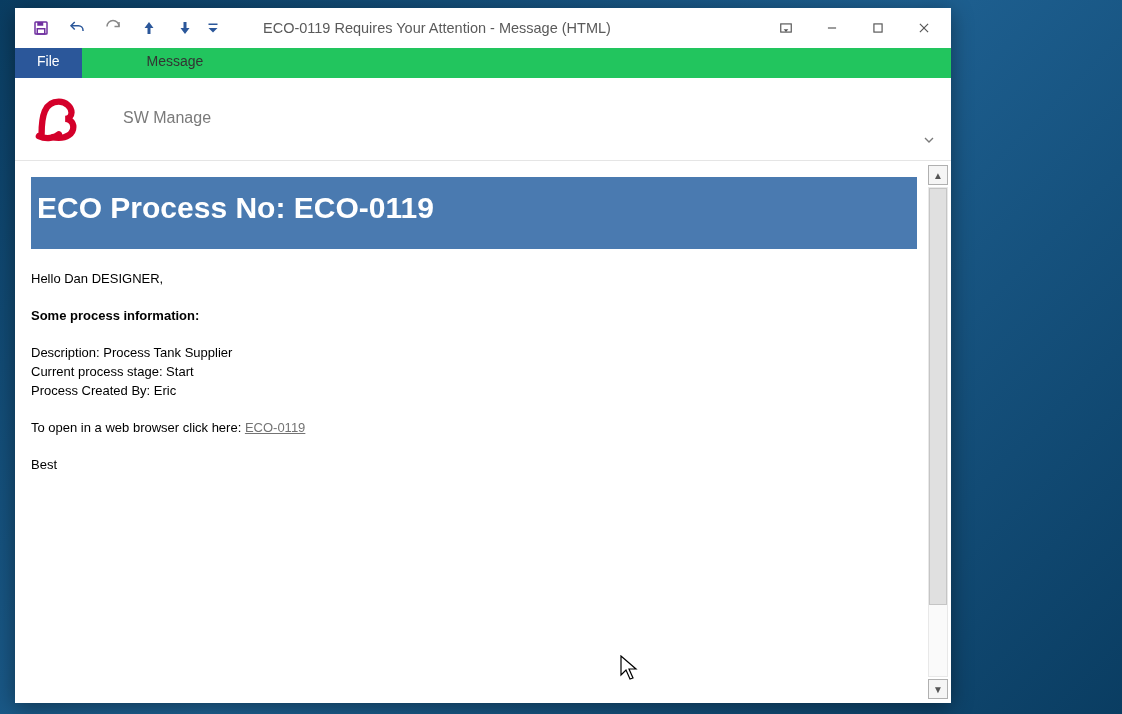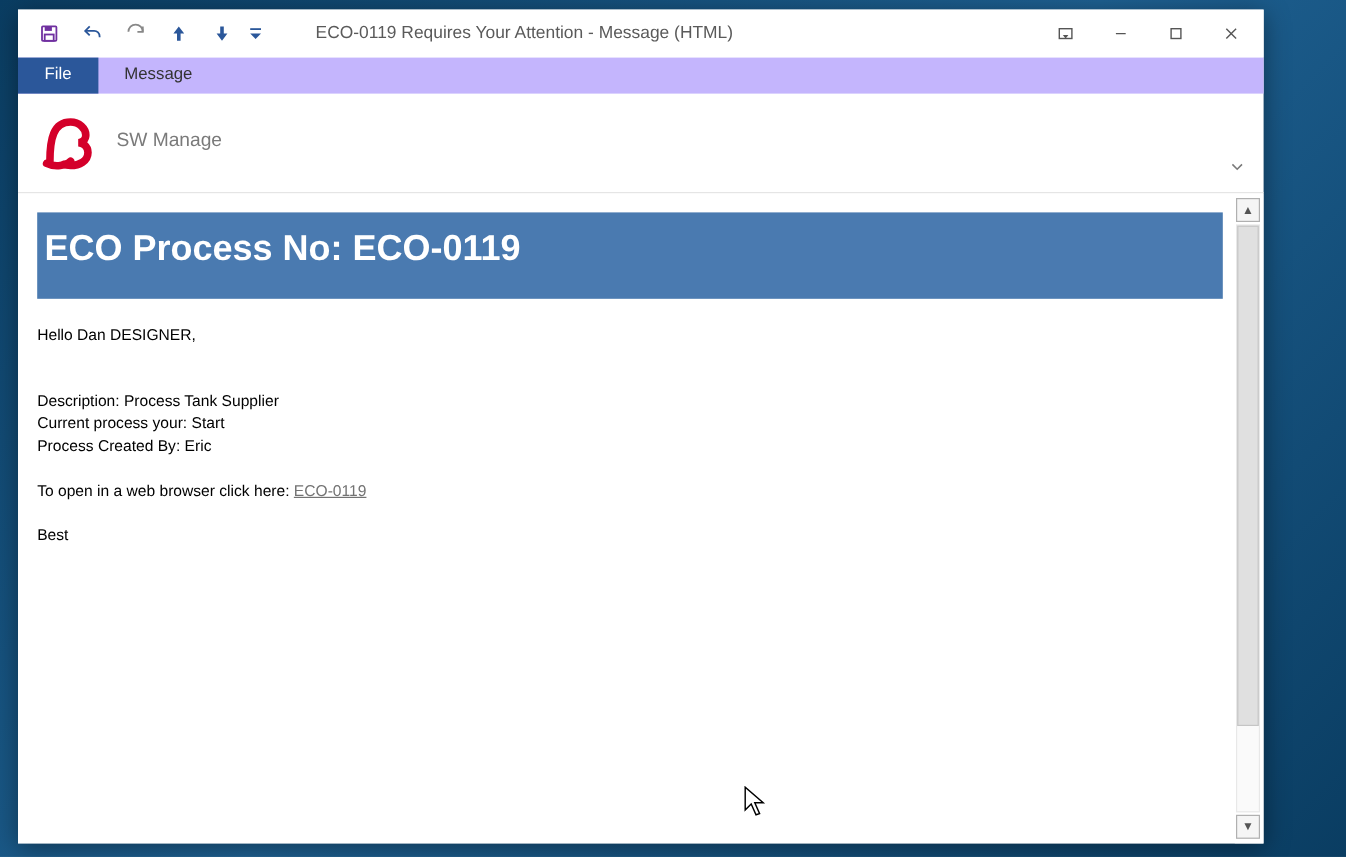--- a/index.html
+++ b/index.html
@@ -8,21 +8,21 @@
     width: 1122px;
     height: 714px;
     font-family: "Segoe UI", Tahoma, sans-serif;
     background: linear-gradient(135deg, #0a3d62 0%, #1e6091 50%, #0a3d62 100%);
     overflow: hidden;
   }
   .window {
     position: absolute;
     left: 15px;
     top: 8px;
-    width: 1038px;
+    width: 936px;
     height: 695px;
     background: #fff;
     box-shadow: 0 4px 20px rgba(0,0,0,0.4);
     display: flex;
     flex-direction: column;
   }
   
   .titlebar {
     height: 40px;
     display: flex;
@@ -57,21 +57,22 @@
     justify-content: center;
     color: #555;
     cursor: pointer;
   }
   .winctl svg { width: 14px; height: 14px; }
 
   
   .ribbon-tabs {
     display: flex;
     height: 30px;
-    background: #c4b5fd;
+    background: #22c55e;
+    gap: 43px;
   }
   .ribbon-tab {
     padding: 5px 22px;
     font-size: 14px;
     color: #333;
     cursor: pointer;
   }
   .ribbon-tab.file {
     background: #2b579a;
     color: #fff;
@@ -86,21 +87,21 @@
     position: relative;
   }
   .avatar {
     width: 60px;
     height: 60px;
     display:flex;
     align-items:center;
     justify-content:center;
   }
   .sender-block { margin-left: 10px; }
-  .sender-name { color: #7a7a7a; font-size: 16px; }
+  .sender-name { color: #7a7a7a; font-size: 16px; margin-left: 26px; }
   .subject { color: #222; font-size: 19px; font-weight:600; margin-top:2px;}
   .expand-chevron {
     position:absolute;
     right: 14px;
     bottom: 8px;
     color:#7a7a7a;
     cursor:pointer;
   }
 
   
@@ -258,24 +259,25 @@
     </div>
   </div>
 
   <div class="body-wrap">
     <div class="body-content">
       <div class="banner">ECO Process No: ECO-0119</div>
 
       <p>Hello Dan DESIGNER,</p>
       <div class="gap"></div>
 
+      <p class="info-head">Some process information:</p>
       <div class="gap"></div>
 
       <p class="green">Description: Process Tank Supplier</p>
-      <p class="green">Current process your: Start</p>
+      <p class="green">Current process stage: Start</p>
       <p class="green">Process Created By: Eric</p>
       <div class="gap"></div>
 
       <p>
         <span>To open in a web browser click here: </span><span class="link">ECO-0119</span>
       </p>
       <div class="gap"></div>
 
       <p>Best</p>
     </div>

